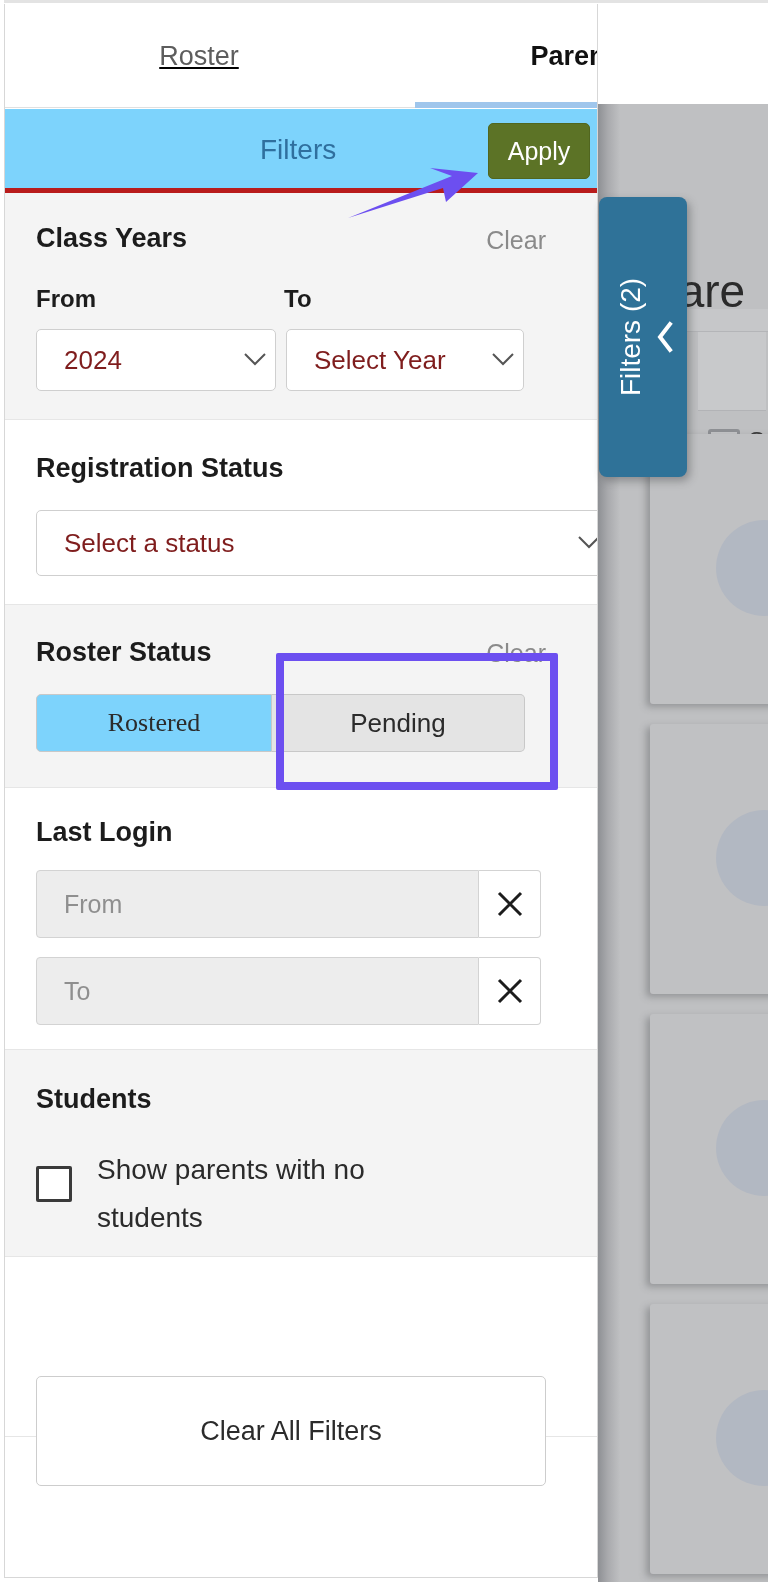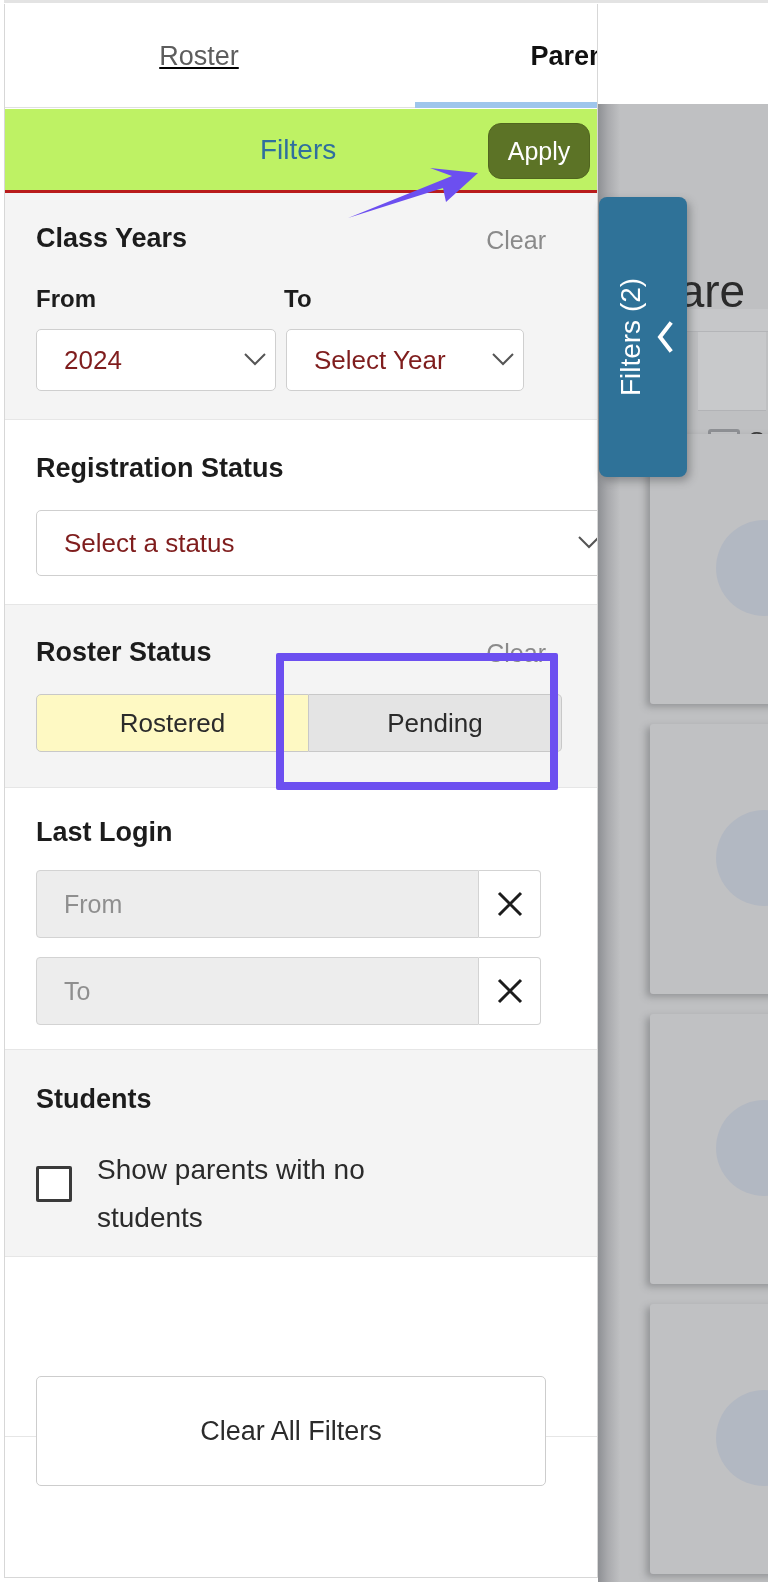--- a/index.html
+++ b/index.html
@@ -161,40 +161,40 @@
     background: #9fc6ec;
   }
 
   
   .filters-bar {
     position: absolute;
     left: 0;
     top: 105px;
     width: 100%;
     height: 84px;
-    background: #bef264;
-    border-bottom: 3px solid #b91c1c;
+    background: #7dd3fc;
+    border-bottom: 5px solid #b91c1c;
     box-sizing: border-box;
   }
   .filters-title {
     position: absolute;
     left: 255px;
     top: 25px;
     font-size: 28px;
     color: #2f6f9e;
   }
   .apply-btn {
     position: absolute;
     left: 483px;
     top: 14px;
     width: 102px;
     height: 56px;
     background: #5c7326;
     border: 1px solid #51661f;
-    border-radius: 13px;
+    border-radius: 5px;
     color: #ffffff;
     font-size: 25px;
     display: flex;
     align-items: center;
     justify-content: center;
     cursor: pointer;
     box-sizing: border-box;
   }
 
   
@@ -265,23 +265,24 @@
     display: flex;
     align-items: center;
     justify-content: center;
     font-size: 26px;
     color: #2b2b2b;
     border: 1px solid #c8c8c8;
     box-sizing: border-box;
     cursor: pointer;
   }
   .seg-btn.left {
-    width: 273px;
-    background: #fef9c3;
+    width: 236px;
+    background: #7dd3fc;
     border-radius: 5px 0 0 5px;
+    font-family: Liberation Serif, serif;
   }
   .seg-btn.right {
     width: 253px;
     background: #e4e4e4;
     border-radius: 0 5px 5px 0;
     border-left: none;
   }
 
   
   .date-row {

